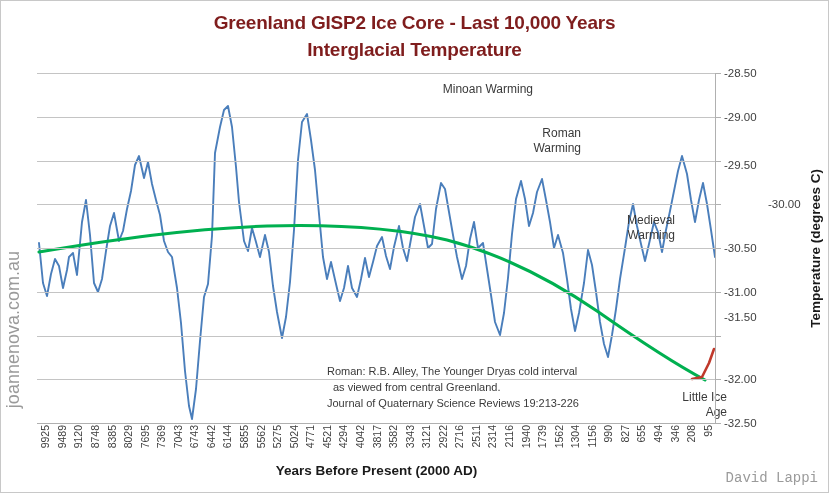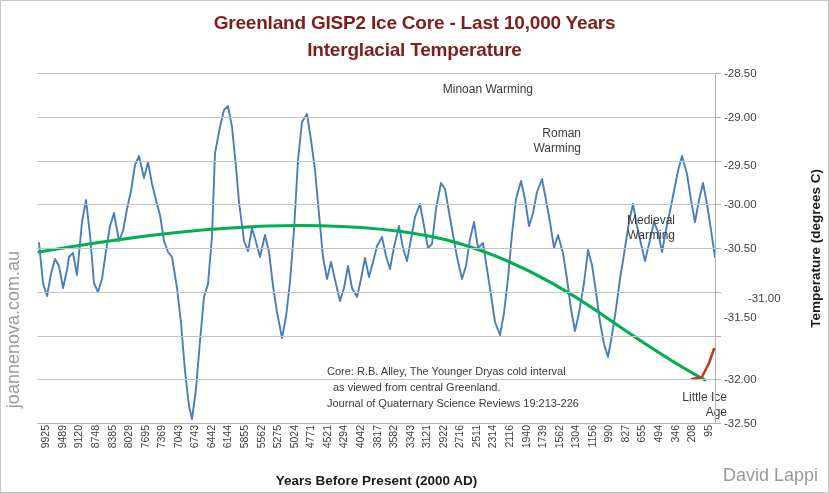--- a/index.html
+++ b/index.html
@@ -50,42 +50,42 @@
   
   #x-tick-labels{
     position:absolute;left:36px;top:424px;width:679px;height:36px;
   }
   .xtick-label{
     position:absolute;top:0;
     writing-mode:vertical-rl;transform:rotate(180deg);
     font-size:10.5px;color:#404040;white-space:nowrap;line-height:1;
   }
   #x-axis-title{
-    position:absolute;left:36px;top:472px;width:679px;text-align:center;
+    position:absolute;left:36px;top:462px;width:679px;text-align:center;
     font-weight:bold;font-size:13.5px;color:#1a1a1a;
   }
   
   .annot{
     position:absolute;font-size:12px;color:#3a3a3a;line-height:15px;
     white-space:nowrap;
   }
   .annot.center{text-align:right;}
   .citation{
     position:absolute;font-size:11px;color:#3a3a3a;line-height:16px;
     white-space:nowrap;
   }
   
   #watermark-left{
     position:absolute;left:2px;top:250px;
     writing-mode:vertical-rl;transform:rotate(180deg);
     font-size:18px;color:#9a9a9a;white-space:nowrap;
   }
   #watermark-author{
     position:absolute;right:10px;bottom:6px;
-    font-size:18px;color:#9a9a9a;white-space:nowrap;
+    font-size:14px;color:#9a9a9a;white-space:nowrap;font-family:Liberation Mono, monospace;
   }
   svg{display:block;}
 </style>
 </head>
 <body>
 
 <div id="chart-frame">
 
   <div id="chart-title">
     <span class="t-line">Greenland GISP2 Ice Core - Last 10,000 Years</span>
@@ -115,44 +115,44 @@
 
     <div class="annot center" style="left:434px;top:53px;width:110px;">Roman</div>
     <div class="annot center" style="left:434px;top:68px;width:110px;">Warming</div>
 
     <div class="annot center" style="left:528px;top:140px;width:110px;">Medieval</div>
     <div class="annot center" style="left:528px;top:155px;width:110px;">Warming</div>
 
     <div class="annot center" style="left:600px;top:317px;width:90px;">Little Ice</div>
     <div class="annot center" style="left:600px;top:332px;width:90px;">Age</div>
 
-    <div class="citation" style="left:290px;top:290px;">Core: R.B. Alley,  The Younger Dryas cold interval</div>
+    <div class="citation" style="left:290px;top:290px;">Roman: R.B. Alley,  The Younger Dryas cold interval</div>
     <div class="citation" style="left:296px;top:306px;">as viewed from central Greenland.</div>
     <div class="citation" style="left:290px;top:322px;">Journal of Quaternary  Science Reviews 19:213-226</div>
   </div>
 
   <div id="axis-right-line"></div>
   <div id="axis-bottom-line"></div>
 
   <div class="ytick-mark" style="top:72px;"></div>
   <div class="ytick-mark" style="top:116px;"></div>
   <div class="ytick-mark" style="top:160px;"></div>
   <div class="ytick-mark" style="top:203px;"></div>
   <div class="ytick-mark" style="top:247px;"></div>
   <div class="ytick-mark" style="top:291px;"></div>
   <div class="ytick-mark" style="top:335px;"></div>
   <div class="ytick-mark" style="top:378px;"></div>
   <div class="ytick-mark" style="top:422px;"></div>
 
   <div class="ytick-label" style="top:72px;">-28.50</div>
   <div class="ytick-label" style="top:116px;">-29.00</div>
   <div class="ytick-label" style="top:164px;">-29.50</div>
-  <div class="ytick-label" style="top:203px;">-30.00</div>
+  <div class="ytick-label" style="top:203px;margin-left:44px;">-30.00</div>
   <div class="ytick-label" style="top:247px;">-30.50</div>
-  <div class="ytick-label" style="top:297px;margin-left:24px;">-31.00</div>
+  <div class="ytick-label" style="top:291px;">-31.00</div>
   <div class="ytick-label" style="top:316px;">-31.50</div>
   <div class="ytick-label" style="top:378px;">-32.00</div>
   <div class="ytick-label" style="top:422px;">-32.50</div>
 
   <div id="y-axis-title">
     <span>Temperature (degrees C)</span>
   </div>
 
   <div id="x-tick-labels">
       <div class="xtick-label" style="left: 3.28049px;">9925</div>

